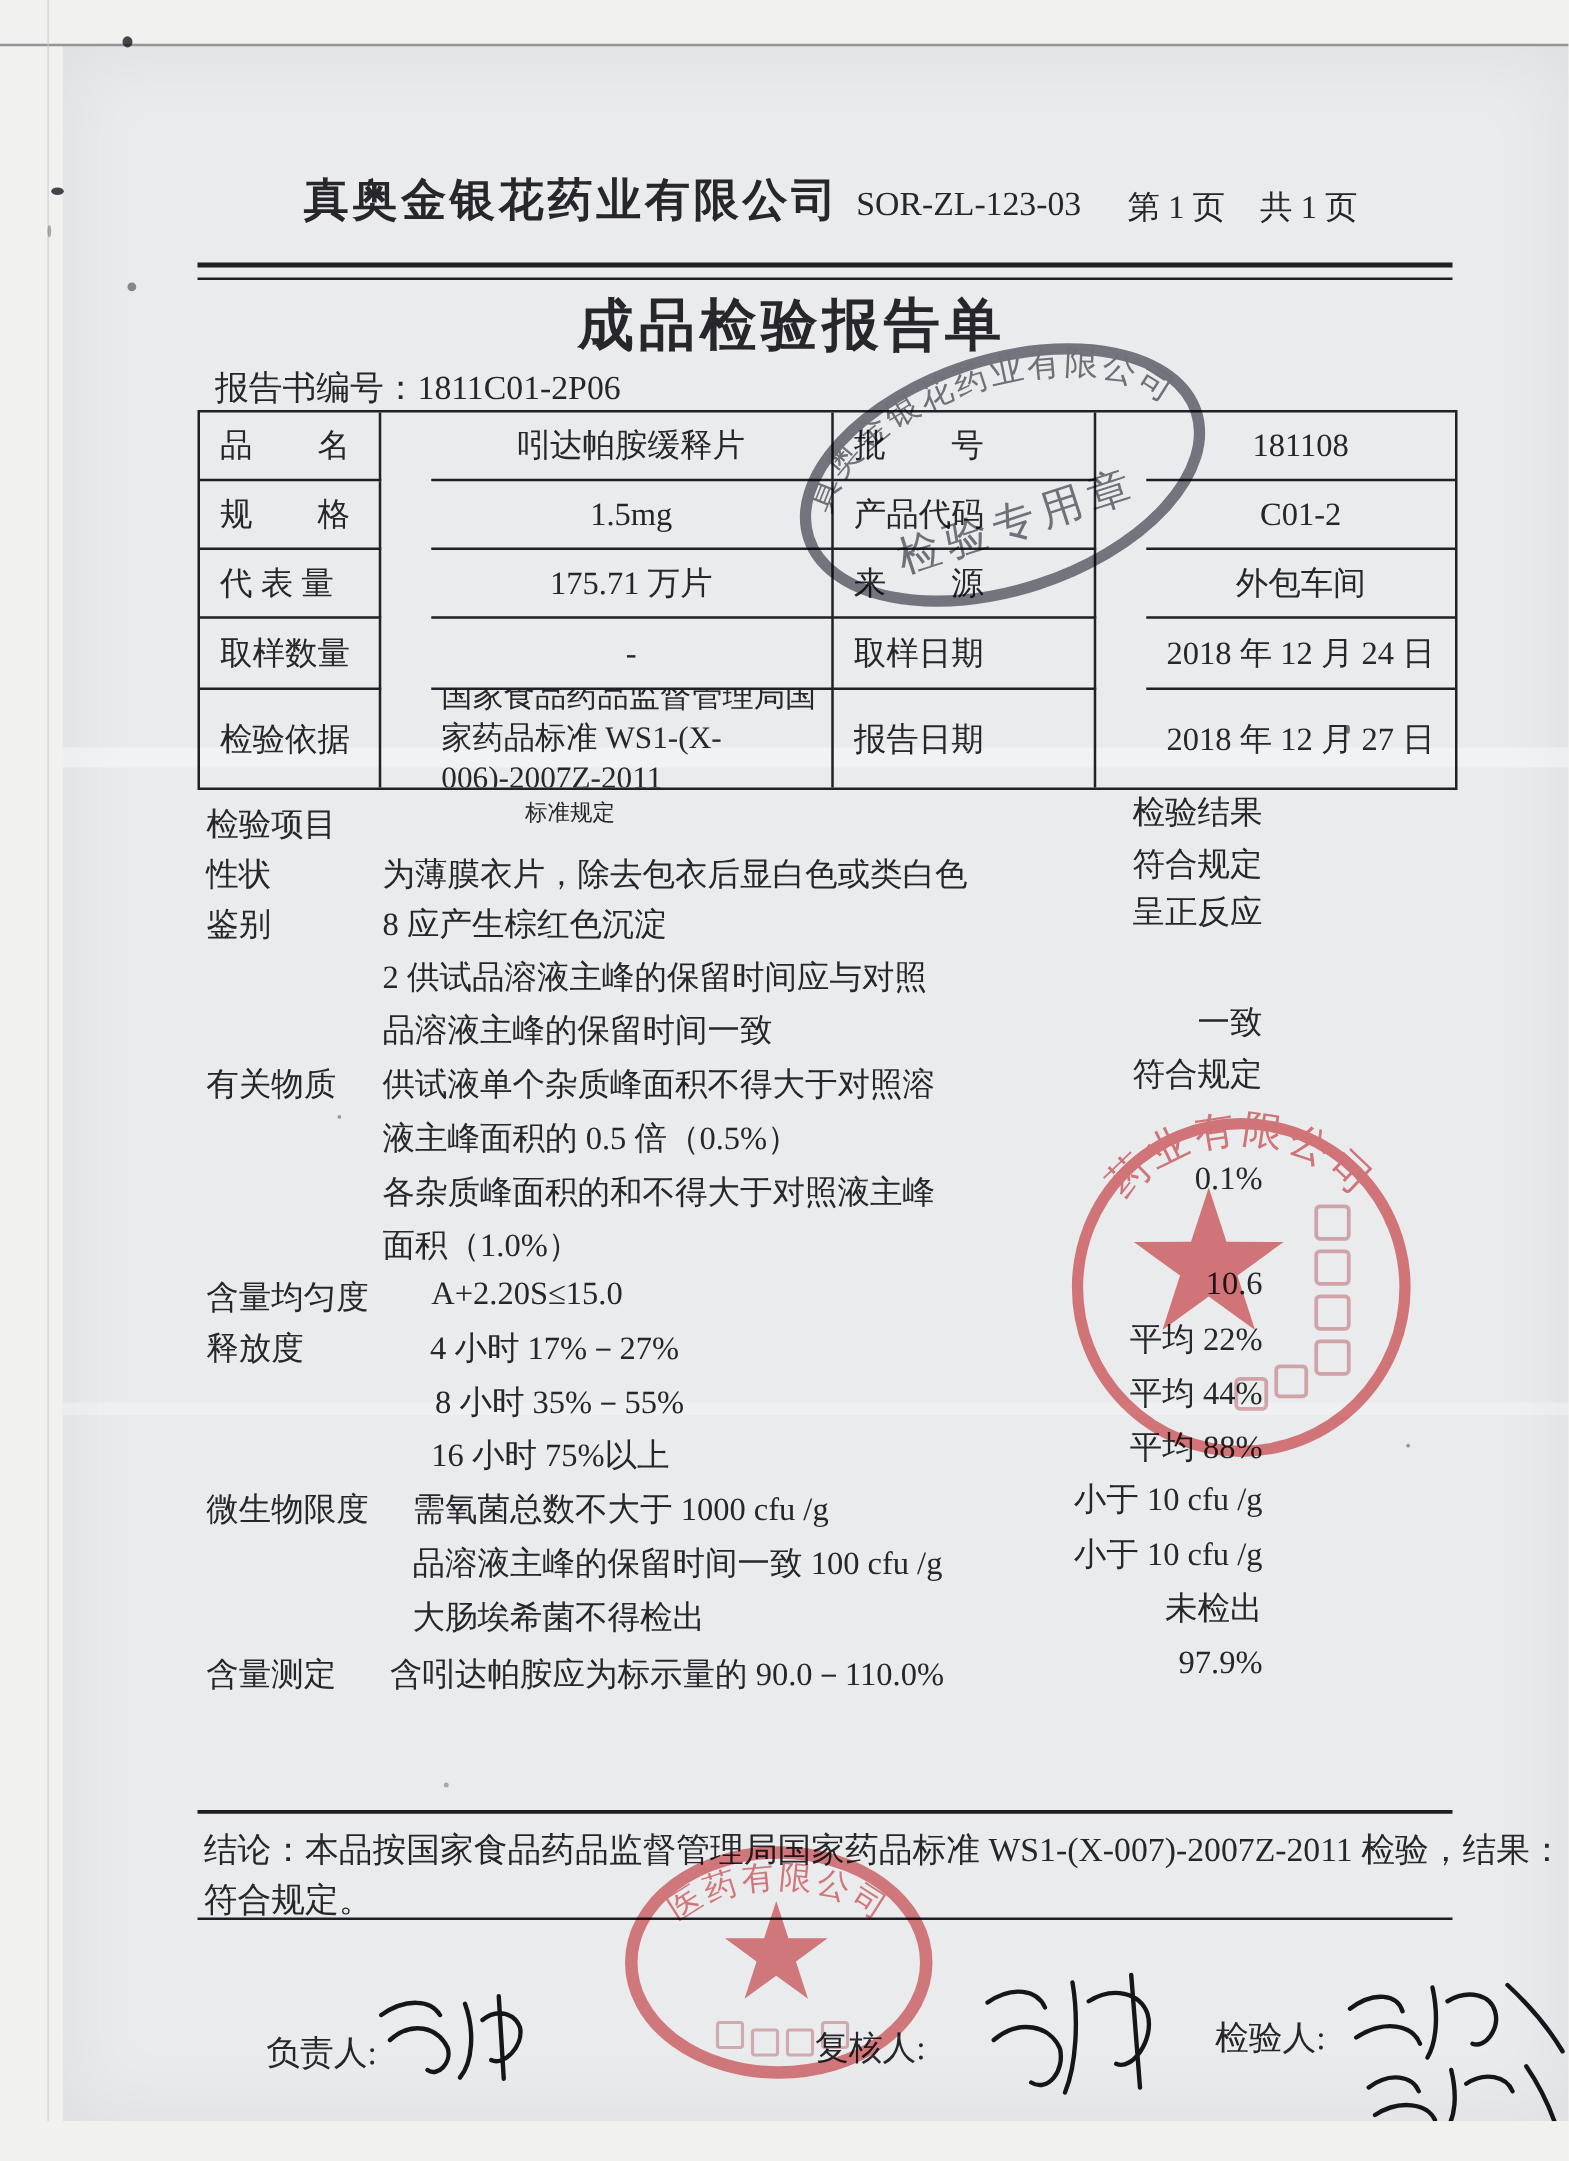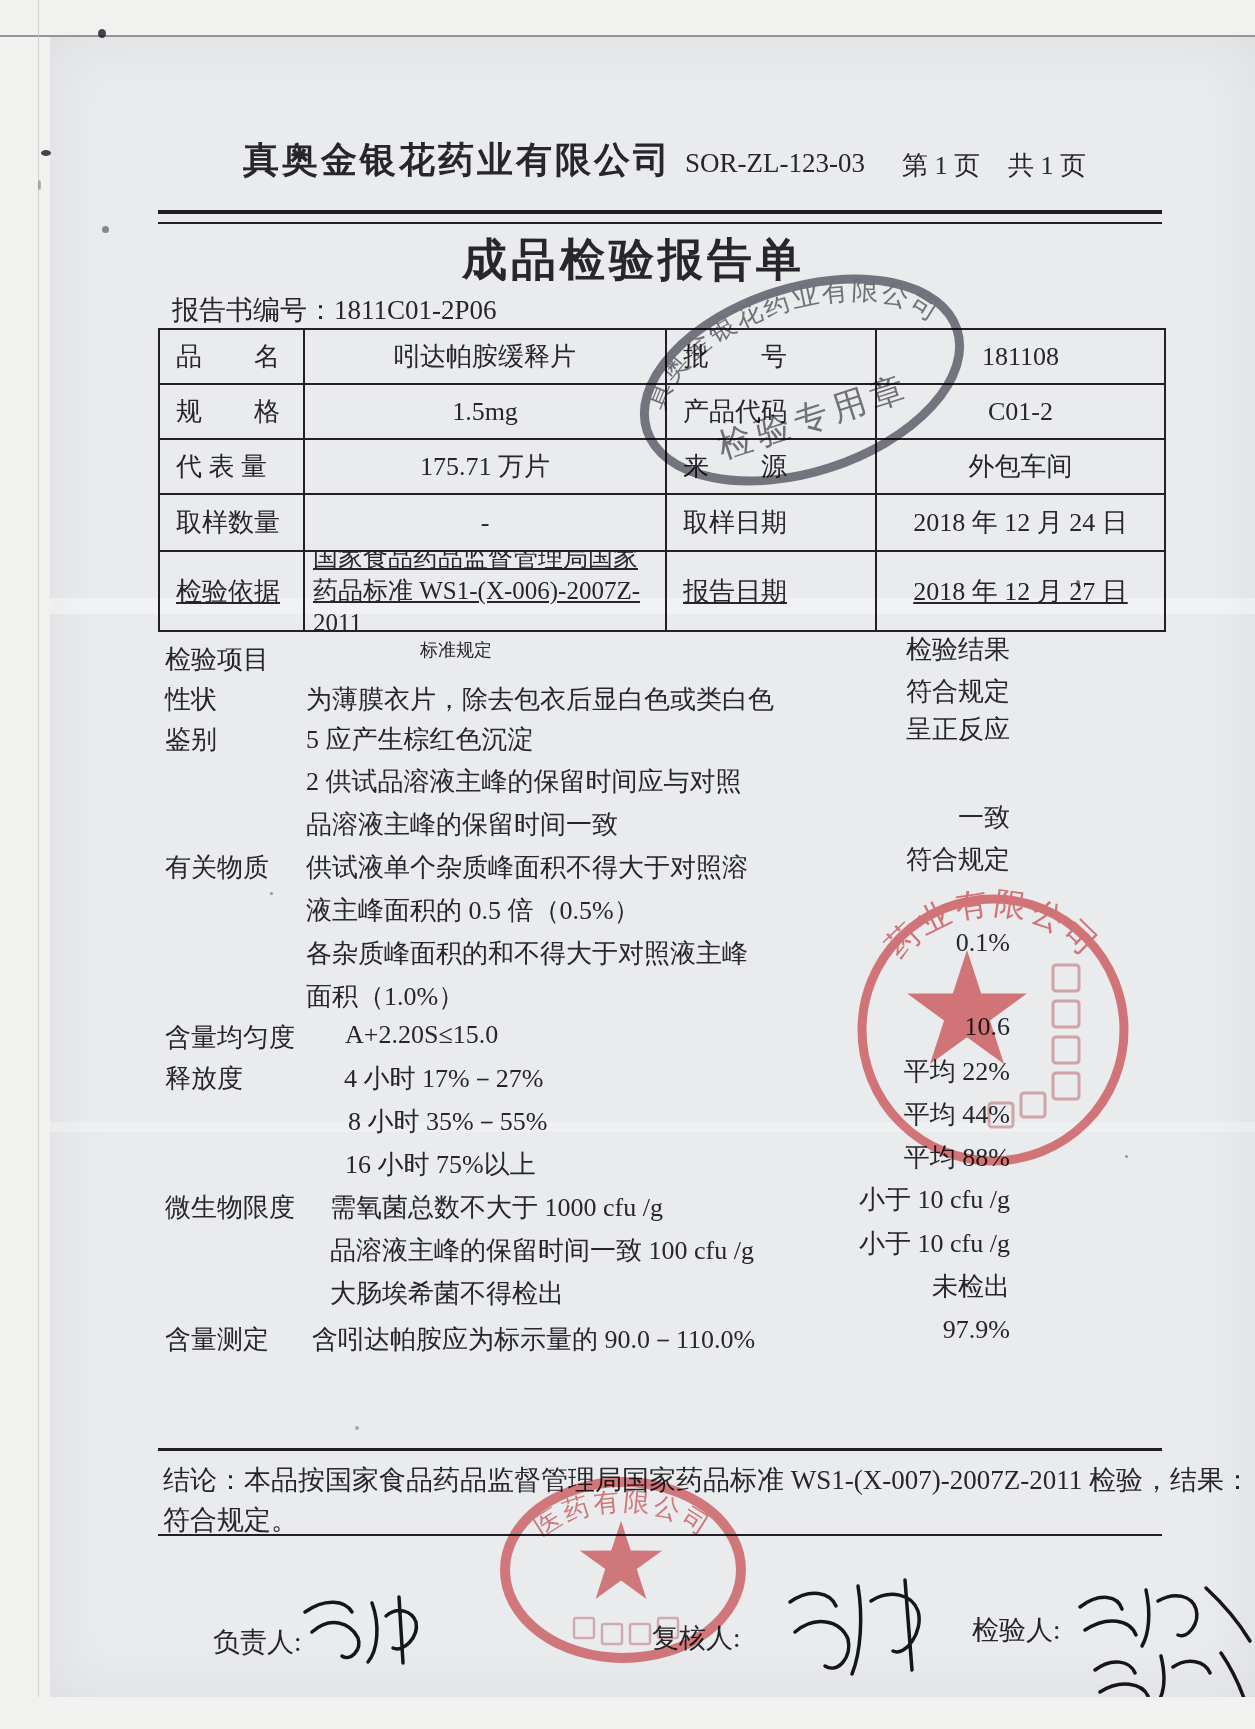--- a/index.html
+++ b/index.html
@@ -21,23 +21,23 @@
            border-top:4px solid #1e1e24;border-bottom:2px solid #1e1e24;}
   .title{left:462px;top:230px;font-size:45px;font-weight:700;letter-spacing:4px;}
   .repno{left:172px;top:292px;font-size:27px;}
   
   .itable{position:absolute;left:158px;top:328px;width:1004px;border:2.5px solid #202026;
           display:grid;grid-template-columns:145px 362px 210px 1fr;
           grid-template-rows:55px 55px 55px 57px 78px;font-size:26px;color:#26262b;}
   .cell{border-right:2px solid #202026;border-bottom:2px solid #202026;
         display:flex;align-items:center;overflow:hidden;}
   .cell.lastc{border-right:none;}
-  .cell.lastr{border-bottom:none;text-decoration:underline;}
+  .cell.lastr{border-bottom:none;}
   .lbl{padding-left:16px;}
-  .val{justify-content:center;text-align:center;}
+  .val{justify-content:center;text-align:center;margin-left:40px;}
   .val.wrap{white-space:normal;justify-content:flex-start;padding:2px 8px;line-height:1.3;font-size:25px;text-align:left;}
   
   .ritem{position:absolute;left:165px;width:150px;font-size:26px;color:#26262b;white-space:nowrap;}
   .rspec{position:absolute;left:306px;width:520px;font-size:26px;color:#26262b;white-space:nowrap;}
   .rres{position:absolute;left:810px;width:200px;font-size:26px;color:#26262b;text-align:right;white-space:nowrap;}
   .spec-hdr{left:420px;top:638px;font-size:18px;}
   .hline{position:absolute;left:158px;width:1004px;height:3px;background:#1e1e24;}
   .concl{left:163px;font-size:27px;}
   .sig-label{font-size:27px;}
   .stamp{position:absolute;mix-blend-mode:multiply;pointer-events:none;}
@@ -93,21 +93,21 @@
   <div class="t spec-hdr">标准规定</div>
   <div class="rres" style="top:632px">检验结果</div>
 
   <div>
     <div class="ritem" style="top:682px">性状</div>
     <div class="rspec" style="top:682px">为薄膜衣片，除去包衣后显白色或类白色</div>
     <div class="rres" style="top:674px">符合规定</div>
   </div>
   <div>
     <div class="ritem" style="top:722px">鉴别</div>
-    <div class="rspec" style="top:722px">5 应产生棕红色沉淀</div>
+    <div class="rspec" style="top:722px">8 应产生棕红色沉淀</div>
     <div class="rres" style="top:712px">呈正反应</div>
   </div>
   <div>
     <div class="rspec" style="top:764px">2 供试品溶液主峰的保留时间应与对照</div>
   </div>
   <div>
     <div class="rspec" style="top:807px">品溶液主峰的保留时间一致</div>
     <div class="rres" style="top:800px">一致</div>
   </div>
   <div>

